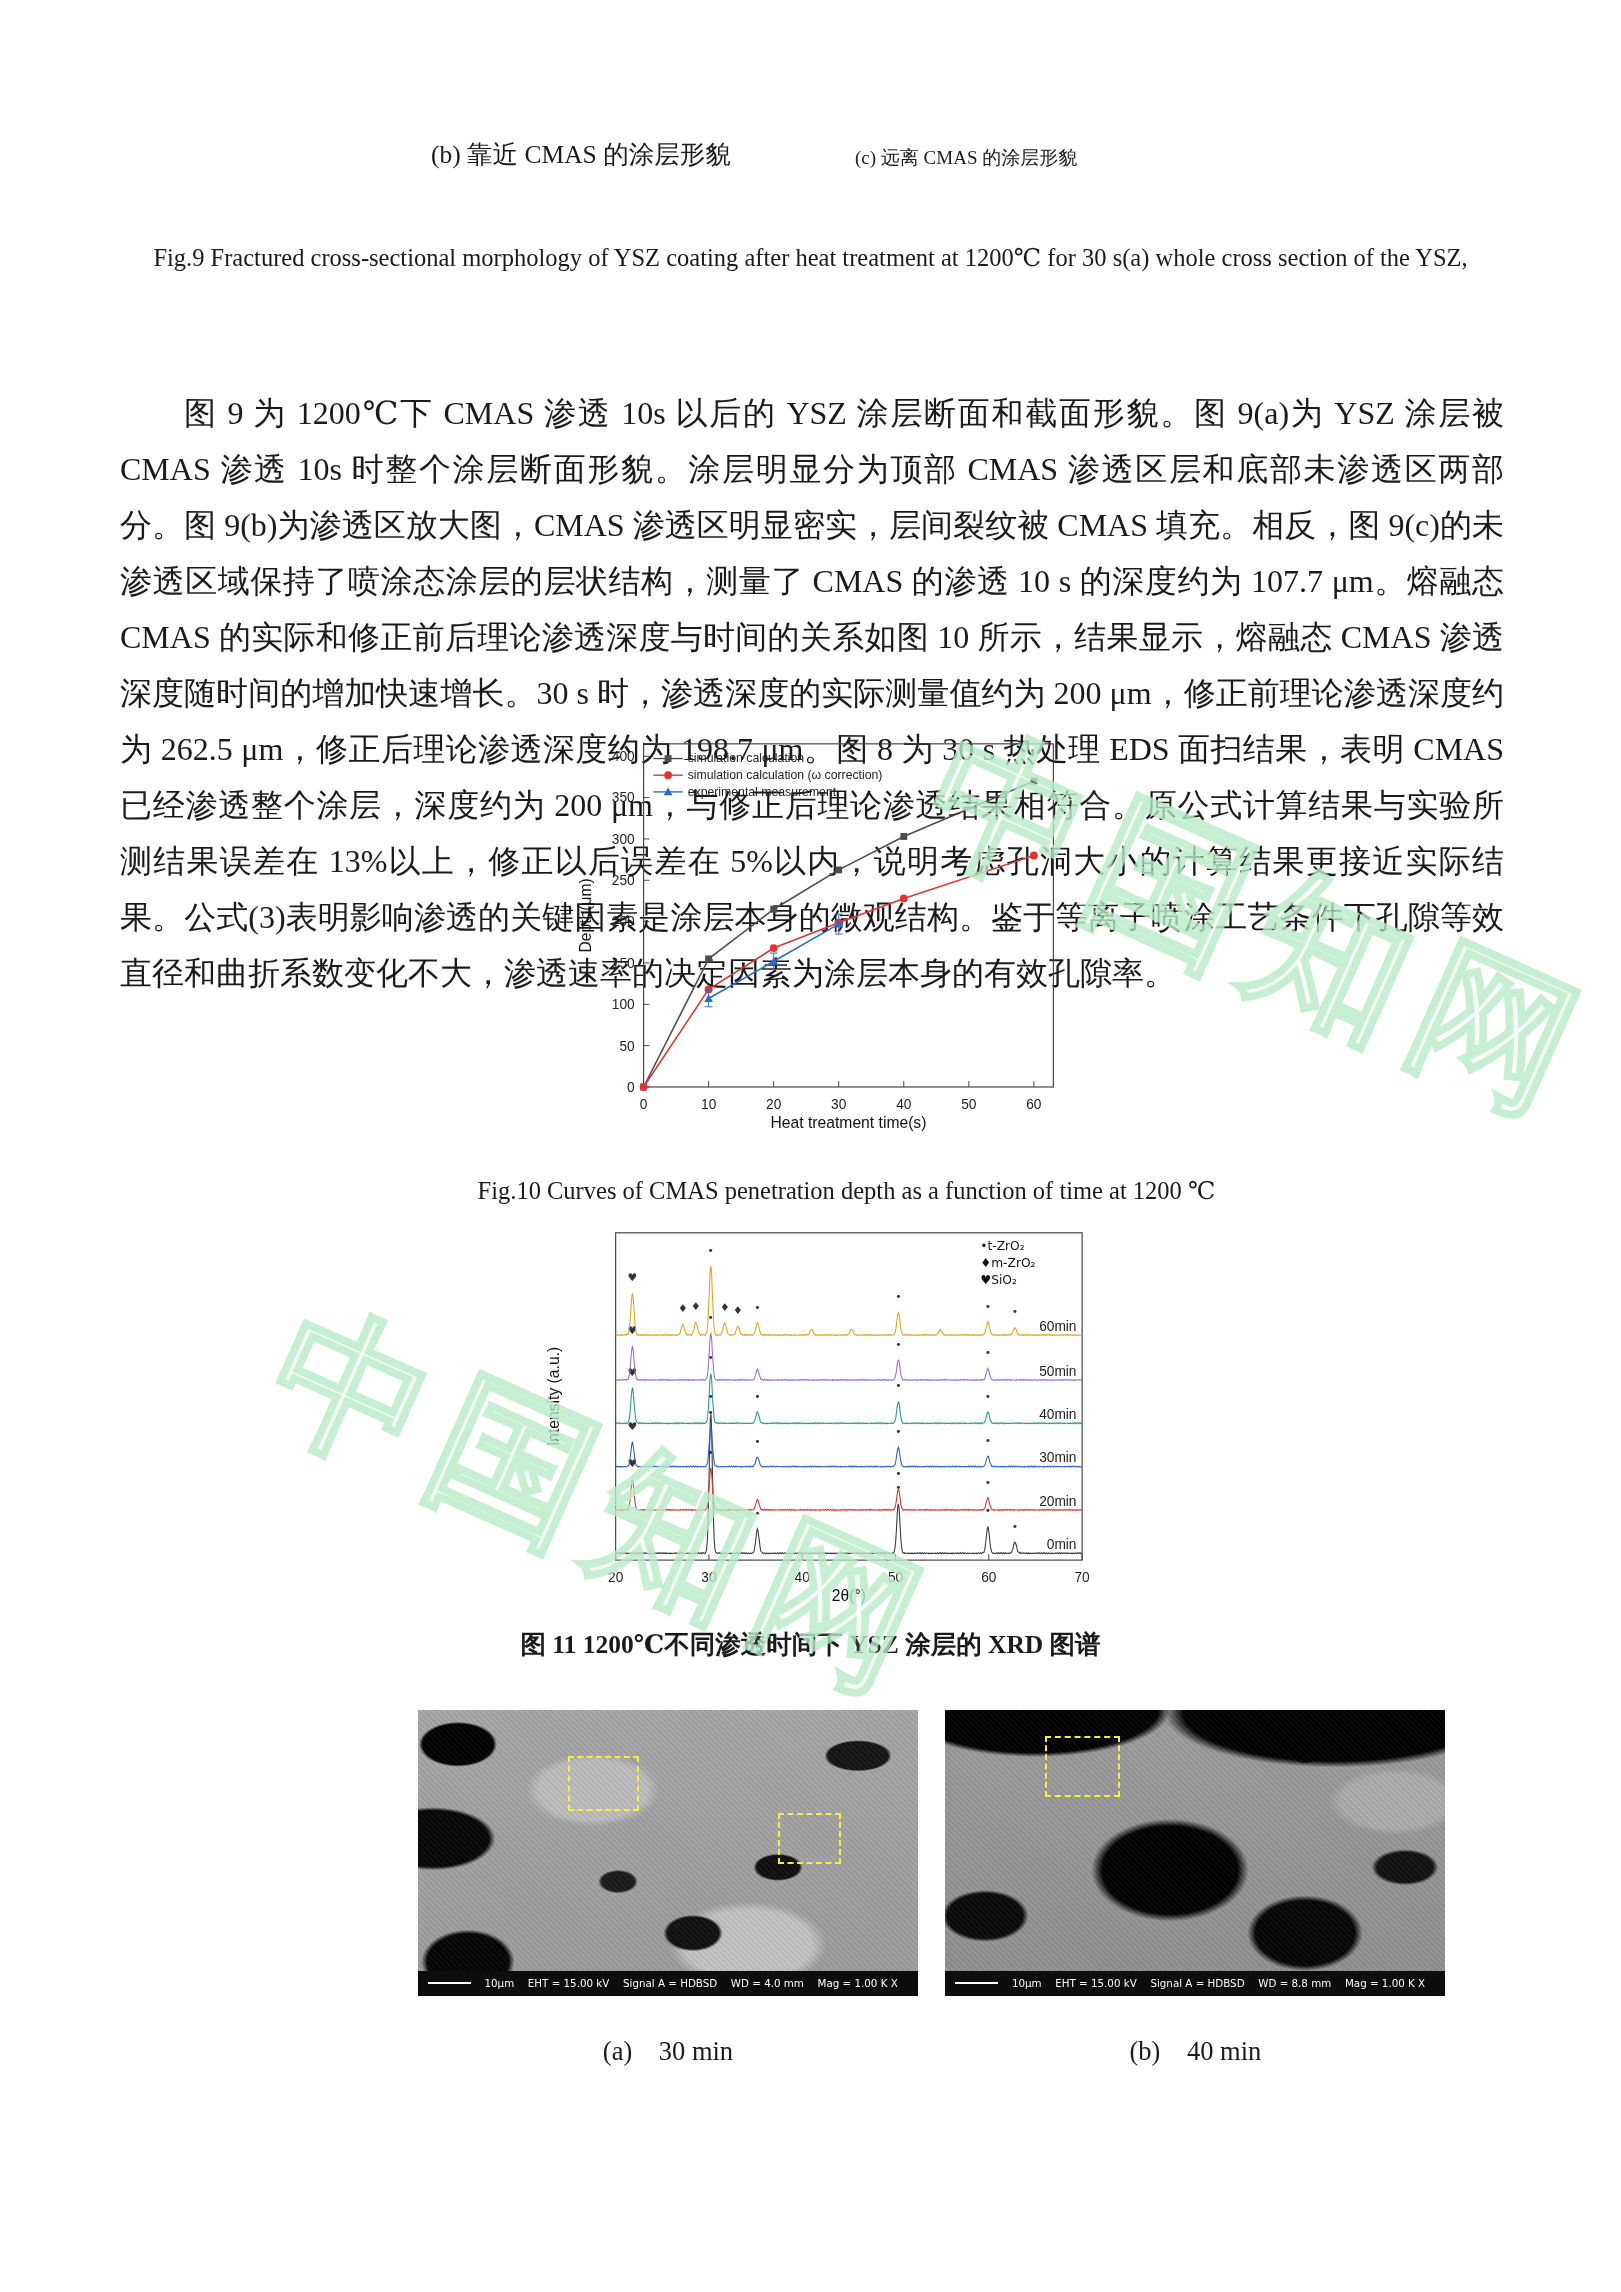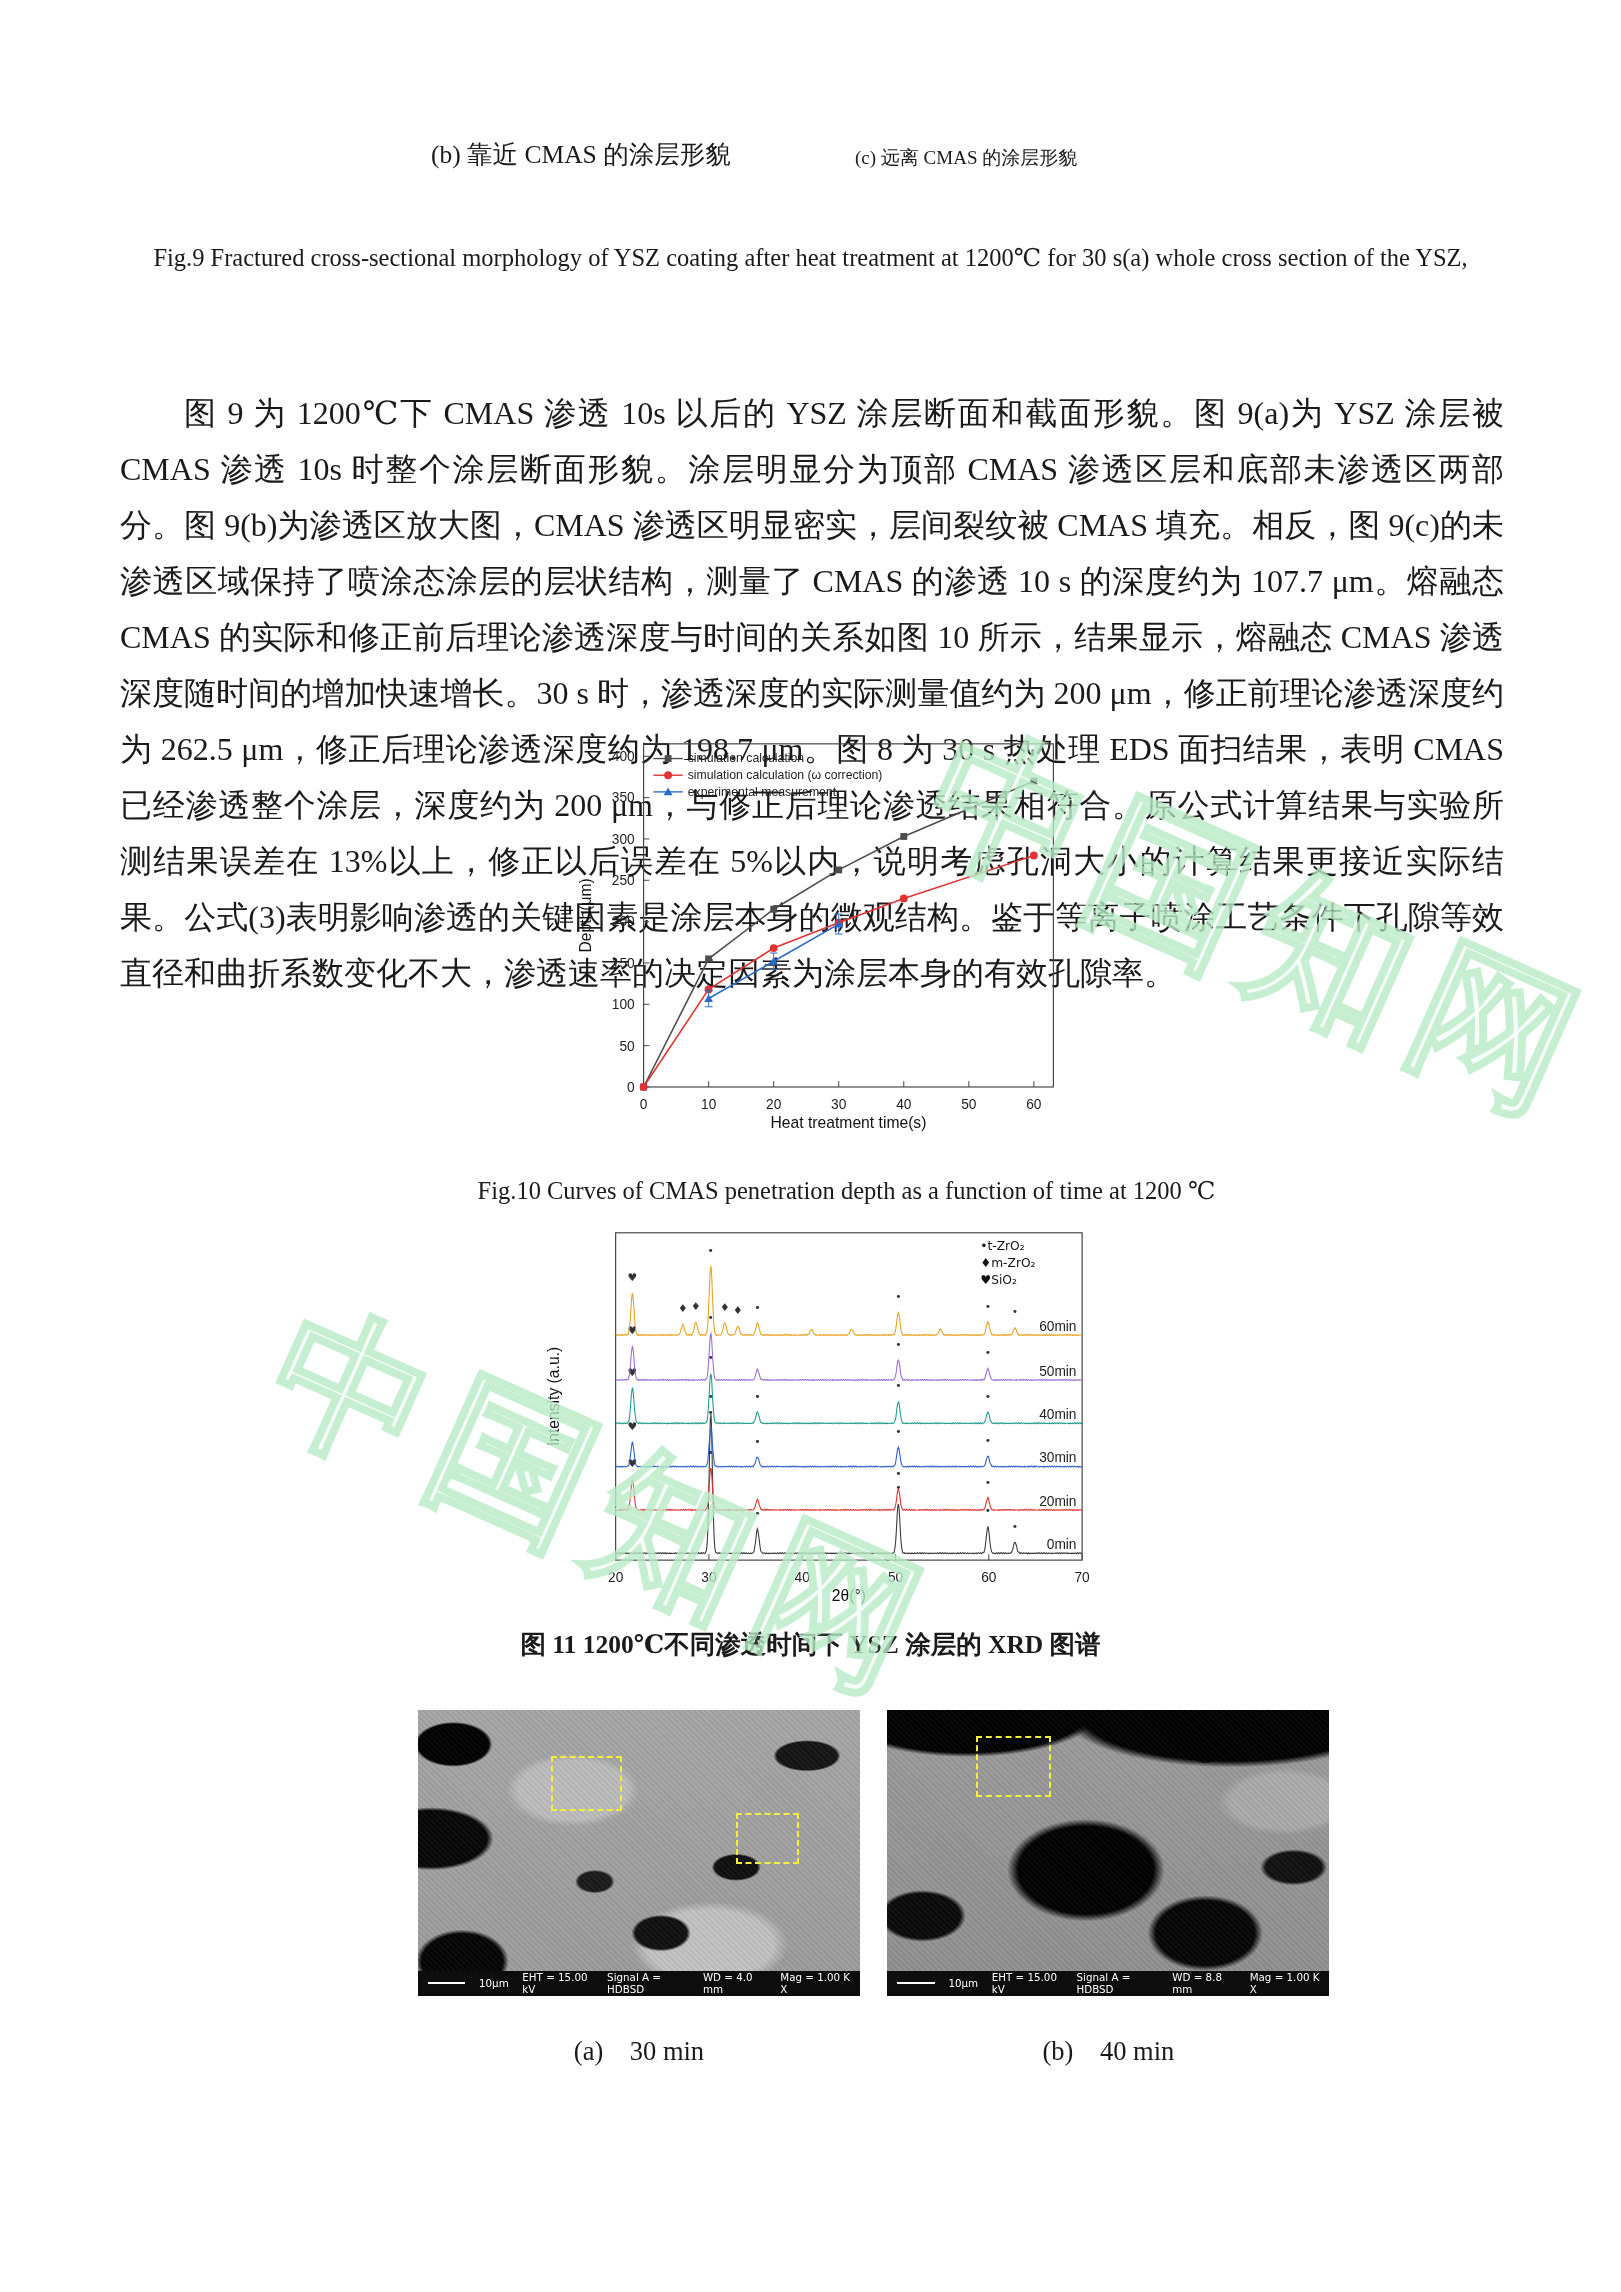--- a/index.html
+++ b/index.html
@@ -38,21 +38,21 @@
 
   svg .tk{font-family:"Liberation Sans",sans-serif;font-size:14px;fill:#222;}
   svg .ax{font-family:"Liberation Sans",sans-serif;font-size:16px;fill:#111;}
   svg .lg{font-family:"Liberation Sans",sans-serif;font-size:12.5px;fill:#222;}
   svg .lg2{font-family:"DejaVu Sans",sans-serif;font-size:12.5px;fill:#111;}
   svg .pk{font-family:"DejaVu Sans",sans-serif;font-size:11px;fill:#333;}
 
   
   .sem-row{position:absolute;left:418px;top:1710px;display:flex;gap:27.4px;}
   .sem-col{display:flex;flex-direction:column;align-items:center;}
-  .sem-img{position:relative;width:442px;height:286px;overflow:hidden;}
+  .sem-img{position:relative;width:500px;height:286px;overflow:hidden;}
   .sem-a{background:
     radial-gradient(ellipse 59px 34px at 8% 12%, #000 0 60%, transparent 66%),
     radial-gradient(ellipse 93px 47px at 3% 45%, #070707 0 60%, transparent 67%),
     radial-gradient(ellipse 74px 51px at 10% 88%, #040404 0 55%, transparent 63%),
     radial-gradient(ellipse 47px 29px at 55% 78%, #101010 0 55%, transparent 63%),
     radial-gradient(ellipse 55px 25.5px at 88% 16%, #141414 0 55%, transparent 61%),
     radial-gradient(ellipse 39px 21.6px at 72% 55%, #0e0e0e 0 55%, transparent 63%),
     radial-gradient(ellipse 33px 19.6px at 40% 60%, #1a1a1a 0 50%, transparent 60%),
     radial-gradient(ellipse 108px 59px at 35% 28%, #bdbdbd 0 50%, transparent 62%),
     radial-gradient(ellipse 127px 69px at 66% 82%, #c2c2c2 0 50%, transparent 62%),

